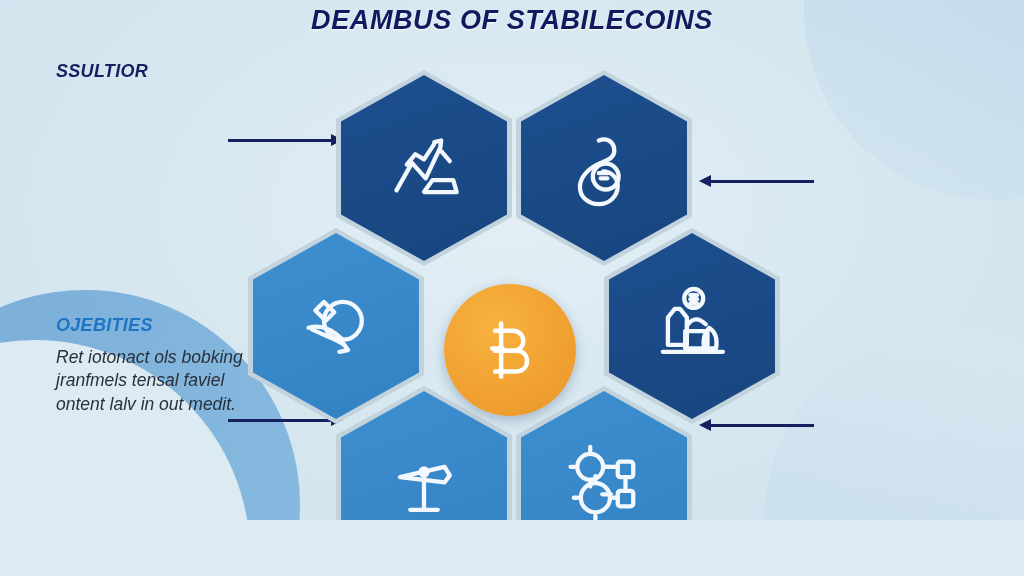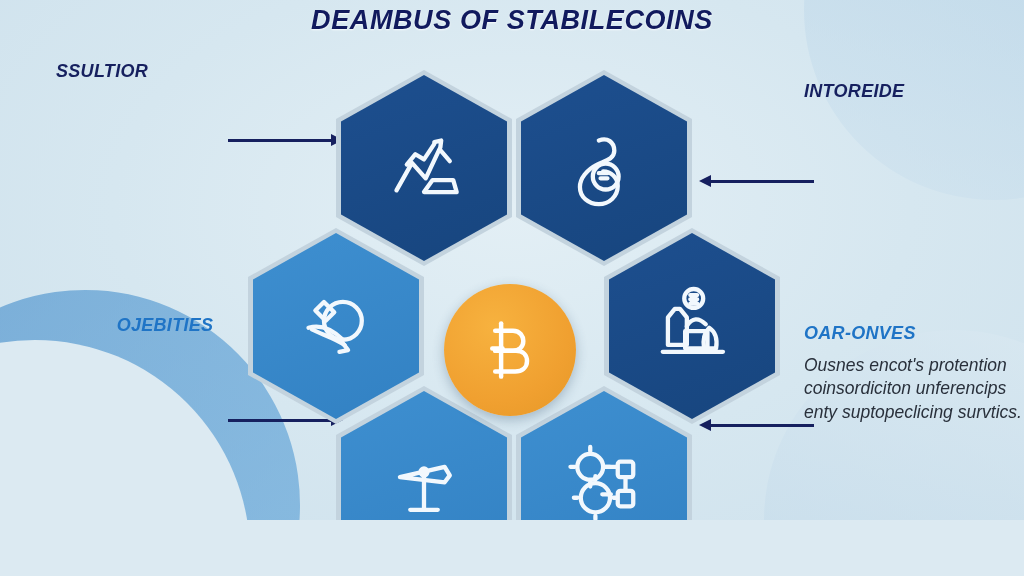--- a/index.html
+++ b/index.html
@@ -91,21 +91,21 @@
     font-size: 17.5px;
     line-height: 1.34;
     color: #29303b;
     margin: 0;
     font-weight: 300;
   }
   .head.navy  { color: #16205f; }
   .head.bright{ color: #1f74c6; }
 
   .blk-tl { left: 56px;  top: 62px;  }
-  .blk-bl { left: 56px;  top: 316px; text-align: center; }
+  .blk-bl { left: 56px;  top: 316px; }
   .blk-tr { left: 804px; top: 82px;  }
   .blk-br { left: 804px; top: 324px; }
 
   
   .arrow {
     position: absolute;
     height: 3px;
     background: #16205f;
   }
   .arrow::after {
@@ -211,30 +211,26 @@
   <div class="swoosh swoosh-bl2"></div>
 
   <div class="title">DEAMBUS OF STABILECOINS</div>
 
   <div class="block blk-tl">
     <p class="head navy">SSULTIOR</p>
   </div>
 
   <div class="block blk-bl">
     <p class="head bright">OJEBITIES</p>
+    <p class="body">Ret iotonact ols bobking jranfmels tensal faviel ontent lalv in out medit.</p>
   </div>
 
   <div class="block blk-tr">
-    <p class="head navy">INTOREIDE</p>
   </div>
 
-  <div class="block blk-br">
-    <p class="head bright">OAR-ONVES</p>
-    <p class="body">Ousnes encot's protention coinsordiciton unferencips enty suptopeclicing survtics.</p>
-  </div>
 
   <div class="arrow right arr-tl"></div>
   <div class="arrow right arr-bl"></div>
   <div class="arrow left arr-tr"></div>
   <div class="arrow left arr-br"></div>
 
   <div class="cluster">
 
     <div class="hex rim h-tl">
       <div class="inner dark">

